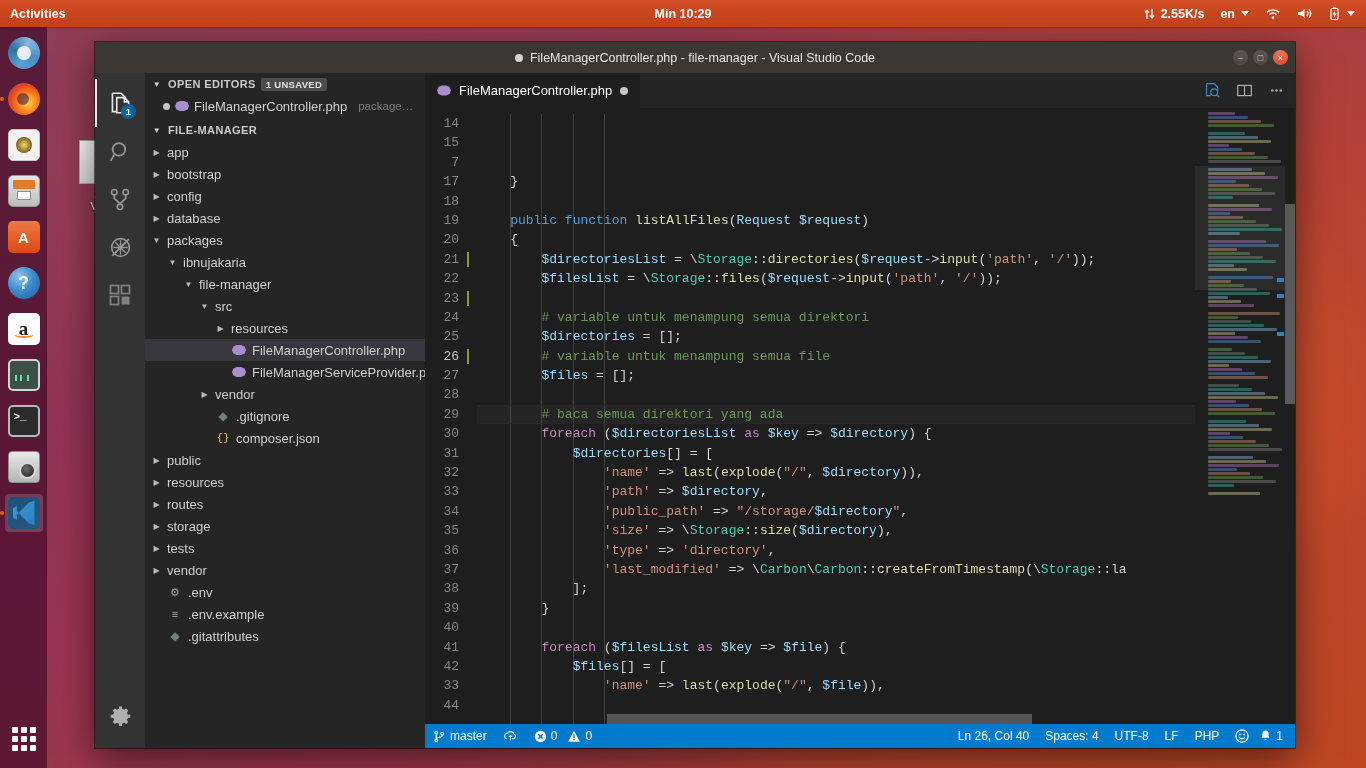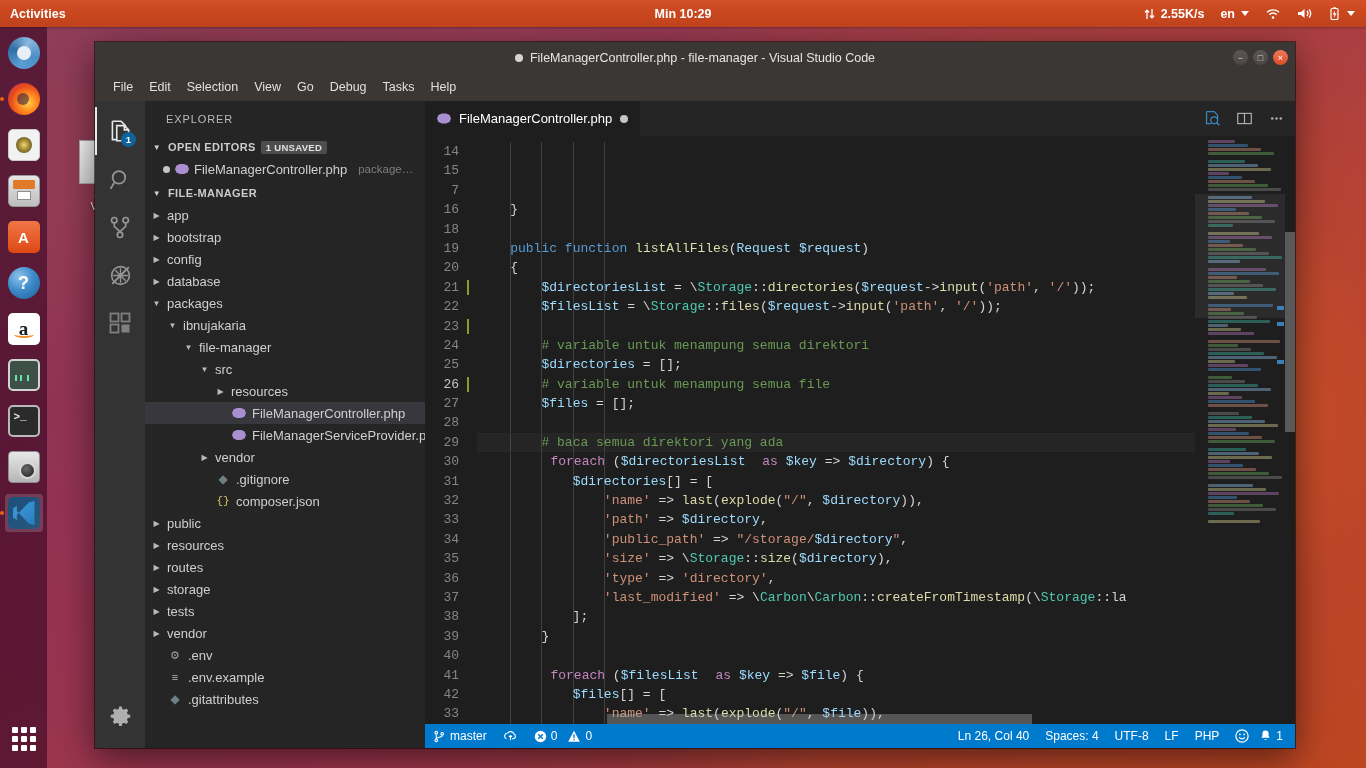--- a/index.html
+++ b/index.html
@@ -201,21 +201,21 @@
     flex:1 1 auto; padding-top: 6px; overflow:hidden; position:relative;
     font: 13px/19.4px "Liberation Mono", monospace; white-space: pre; color:#d4d4d4;
   }
   #code .cl { height: 19.4px; padding-left: 2px; }
   #code .cl.cur { background: rgba(255,255,255,0.035); box-shadow: inset 0 1px 0 #282828, inset 0 -1px 0 #282828; }
   .indent-guides { position:absolute; left:0; top:6px; bottom:0; width:100%; pointer-events:none; }
   .ig { position:absolute; top:0; bottom:0; width:1px; background:#404040; }
 
   
   .t-kw   { color:#569cd6; }
-  .t-ctl  { color:#c586c0;margin-left:9px; }
+  .t-ctl  { color:#c586c0; }
   .t-fn   { color:#dcdcaa; }
   .t-var  { color:#9cdcfe; }
   .t-str  { color:#ce9178; }
   .t-cls  { color:#4ec9b0; }
   .t-cmt  { color:#6a9955; }
   .t-pun  { color:#d4d4d4; }
 
   
   #minimap { width: 100px; flex:0 0 100px; background:#1e1e1e; position:relative; overflow:hidden; }
   #minimap .mm { position:absolute; left:5px; right:12px; top:4px; }
@@ -352,30 +352,20 @@
       <span class="dirty-dot"></span>
       <span>FileManagerController.php - file-manager - Visual Studio Code</span>
     </div>
     <div class="wbtns">
       <span class="wbtn min">−</span>
       <span class="wbtn max">□</span>
       <span class="wbtn cls">×</span>
     </div>
   </div>
 
-  <div id="menubar">
-    <span class="menu-item">File</span>
-    <span class="menu-item">Edit</span>
-    <span class="menu-item">Selection</span>
-    <span class="menu-item">View</span>
-    <span class="menu-item">Go</span>
-    <span class="menu-item">Debug</span>
-    <span class="menu-item">Tasks</span>
-    <span class="menu-item">Help</span>
-  </div>
 
   <div id="wbody">
 
     <div id="activitybar">
       <div class="act active">
         <svg width="26" height="26" viewBox="0 0 24 24">
           <path d="M5 3 h8 l4 4 v2 M5 3 v17 h4" stroke="#e7e7e7" stroke-width="1.5" fill="none"></path>
           <path d="M9 7 h7 l4 4 v10 h-11 z" stroke="#e7e7e7" stroke-width="1.5" fill="none"></path>
           <path d="M16 7 v4 h4" stroke="#e7e7e7" stroke-width="1.5" fill="none"></path>
         </svg>
@@ -413,21 +403,20 @@
       <div class="act-spacer"></div>
       <div class="act" style="opacity:.8;margin-bottom:8px;">
         <svg width="23" height="23" viewBox="0 0 24 24">
           <path fill="#cfcfcf" d="M12 8.2a3.8 3.8 0 100 7.6 3.8 3.8 0 000-7.6zm0 2a1.8 1.8 0 110 3.6 1.8 1.8 0 010-3.6z"></path>
           <path fill="#cfcfcf" d="M10.6 1.5h2.8l.4 2.6c.7.2 1.3.5 1.9.9l2.3-1.3 2 2-1.3 2.3c.4.6.7 1.2.9 1.9l2.6.4v2.8l-2.6.4c-.2.7-.5 1.3-.9 1.9l1.3 2.3-2 2-2.3-1.3c-.6.4-1.2.7-1.9.9l-.4 2.6h-2.8l-.4-2.6c-.7-.2-1.3-.5-1.9-.9l-2.3 1.3-2-2 1.3-2.3c-.4-.6-.7-1.2-.9-1.9l-2.6-.4v-2.8l2.6-.4c.2-.7.5-1.3.9-1.9L4 5.7l2-2 2.3 1.3c.6-.4 1.2-.7 1.9-.9z"></path>
         </svg>
       </div>
     </div>
 
     <div id="sidebar">
-      <div class="side-title">EXPLORER</div>
 
       <div class="sect-header">
         <span class="tw">▼</span>
         <span>OPEN EDITORS</span>
         <span class="pill">1 UNSAVED</span>
       </div>
 
       <div class="row" style="padding-left:18px;">
         <span class="dot-sm"></span>
         <span class="php-ico"></span>
@@ -587,21 +576,21 @@
             </svg>
           </span>
         </div>
       </div>
 
       <div id="codewrap">
         <div id="gutter">
             <div class="ln">14</div>
             <div class="ln">15</div>
             <div class="ln">7</div>
-            <div class="ln">16</div>
+            <div class="ln">17</div>
             <div class="ln">18</div>
             <div class="ln">19</div>
             <div class="ln">20</div>
             <div class="ln">21<span class="gmark"></span></div>
             <div class="ln">22</div>
             <div class="ln">23<span class="gmark"></span></div>
             <div class="ln">24</div>
             <div class="ln">25</div>
             <div class="ln cur">26<span class="gmark"></span></div>
             <div class="ln">27</div>

